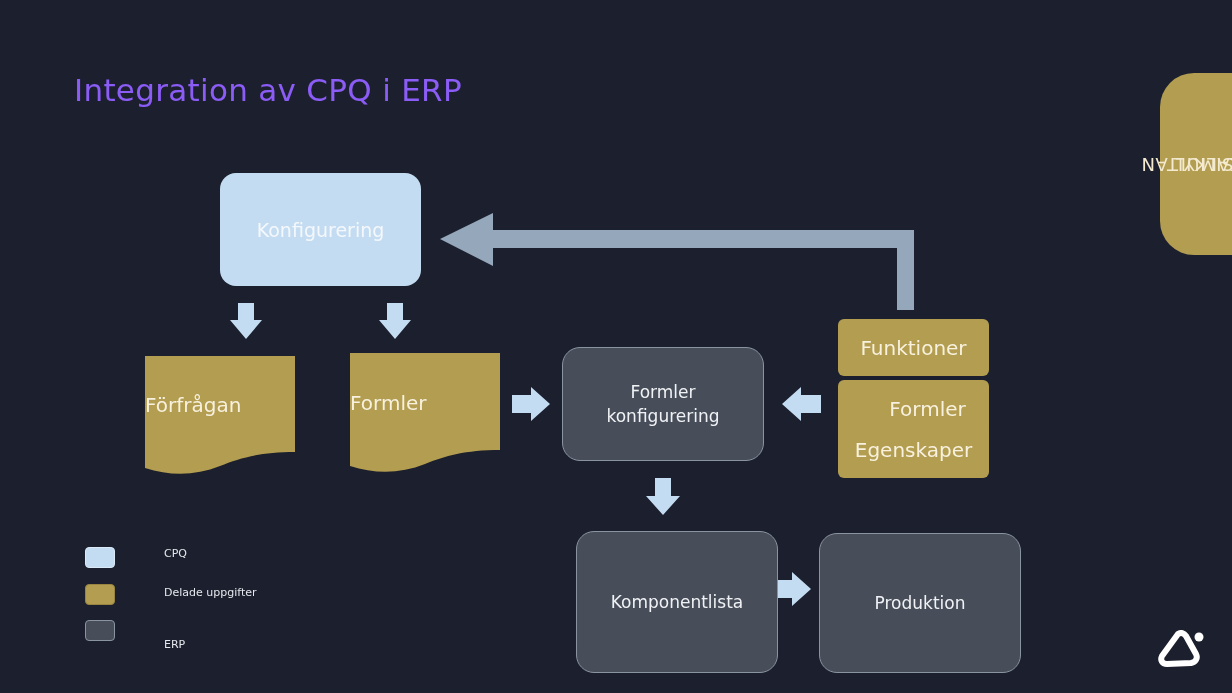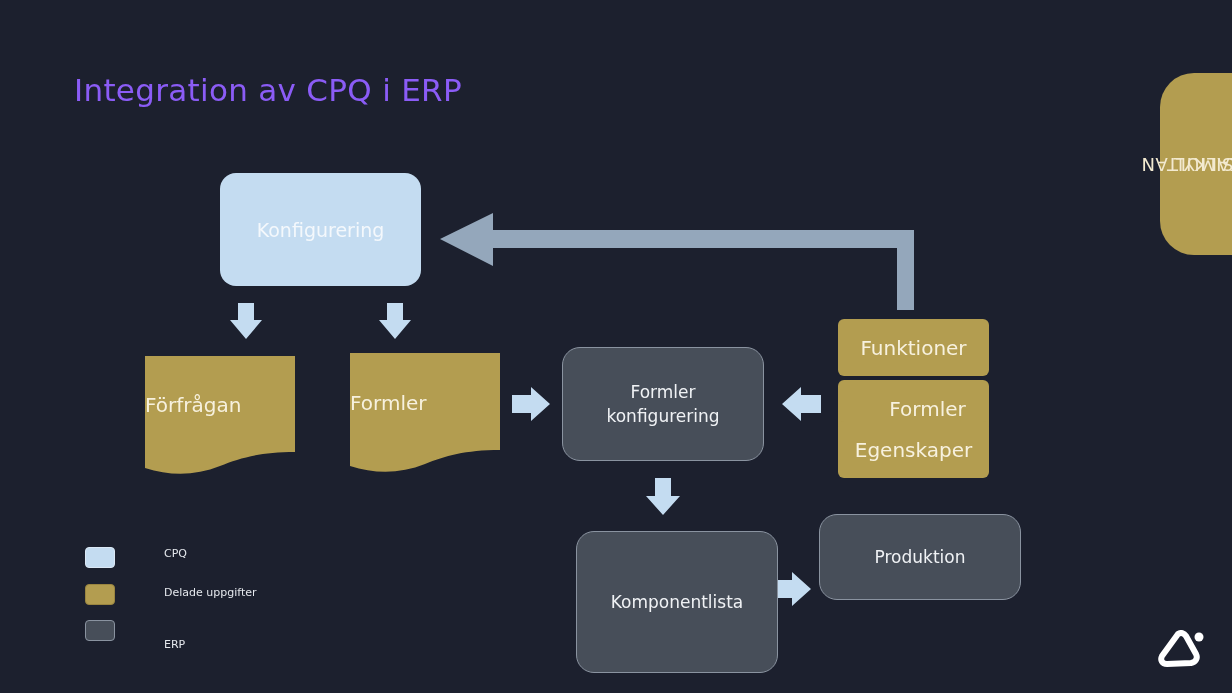--- a/index.html
+++ b/index.html
@@ -103,21 +103,21 @@
 
 <div class="abs box erp-box" style="left:562px; top:347px; width:202px; height:114px;">
   <div>
     <div>Formler</div>
     <div>konfigurering</div>
   </div>
 </div>
 <div class="abs box erp-box" style="left:576px; top:531px; width:202px; height:142px;">
   <div>Komponentlista</div>
 </div>
-<div class="abs box erp-box" style="left:819px; top:514px; width:202px; height:86px;">
+<div class="abs box erp-box" style="left:819px; top:533px; width:202px; height:140px;">
   <div>Produktion</div>
 </div>
 
 <div class="abs box gold-btn" style="top:319px;">
   <span>Funktioner</span>
 </div>
 <div class="abs box gold-btn" style="top:380px;padding-left:28px;">
   <span>Formler</span>
 </div>
 <div class="abs box gold-btn" style="top:421px;">

